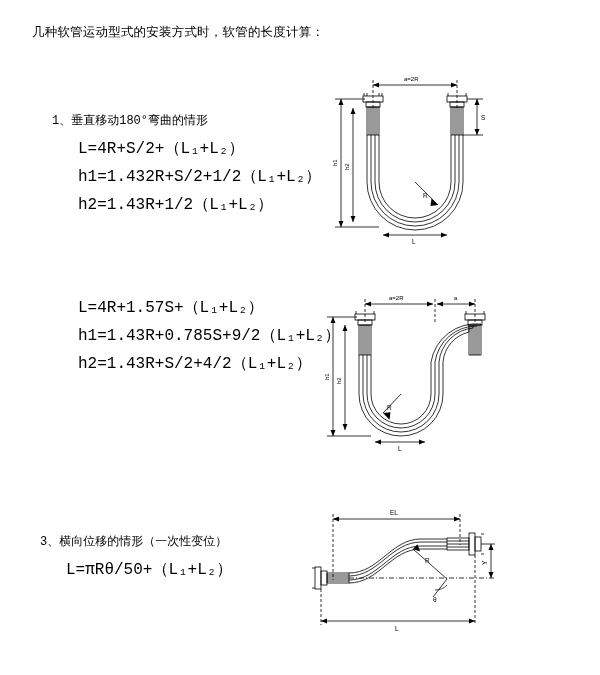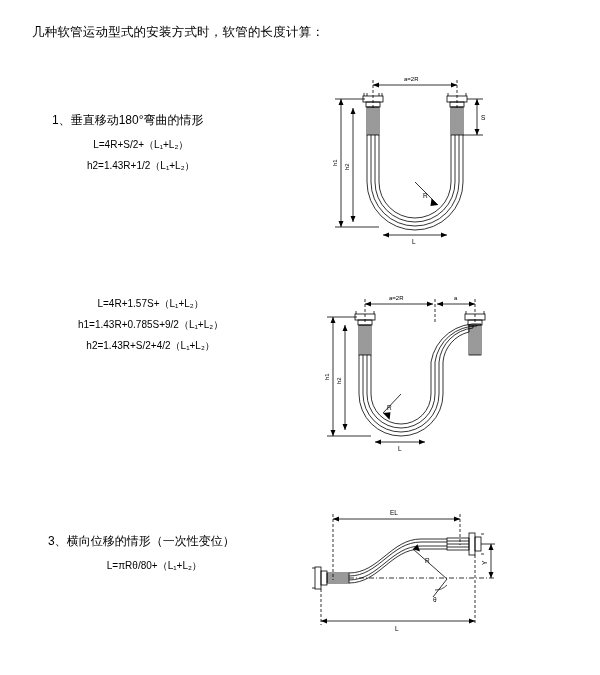--- a/index.html
+++ b/index.html
@@ -12,68 +12,69 @@
     background: #ffffff;
     font-family: "Liberation Sans", sans-serif;
     color: #000000;
     position: relative;
     overflow: hidden;
   }
   .page {
     position: relative;
     width: 600px;
     height: 675px;
-    text-align: center;
   }
   .heading {
     position: absolute;
     left: 32px;
     top: 24px;
     font-size: 12.5px;
     letter-spacing: 0.2px;
     white-space: nowrap;
   }
   .section {
     position: absolute;
+    font-family: Liberation Mono, monospace;
   }
   .sec-title {
     font-size: 12px;
     white-space: nowrap;
     margin-bottom: 9px;
   }
   .formula {
-    font-size: 10px;
+    font-size: 16px;
     white-space: nowrap;
     margin-left: 26px;
     margin-bottom: 7px;
   }
   .fig {
     position: absolute;
   }
   .fig svg {
     display: block;
   }
   
   #sec1 { left: 52px; top: 112px; }
   #sec2 { left: 52px; top: 297px; }
-  #sec3 { left: 48px; top: 533px; }
+  #sec3 { left: 40px; top: 533px; }
   #fig1 { left: 305px; top: 62px; }
   #fig2 { left: 305px; top: 282px; }
   #fig3 { left: 295px; top: 505px; }
 </style>
 </head>
 <body>
 
 <div class="page">
 
   <div class="heading">几种软管运动型式的安装方式时，软管的长度计算：</div>
 
   <div class="section" id="sec1">
     <div class="sec-title">1、垂直移动180°弯曲的情形</div>
     <div class="formula">L=4R+S/2+（L₁+L₂）</div>
+    <div class="formula">h1=1.432R+S/2+1/2（L₁+L₂）</div>
     <div class="formula">h2=1.43R+1/2（L₁+L₂）</div>
   </div>
 
   <div class="fig" id="fig1">
     <svg width="200" height="200" viewBox="0 0 200 200">
       <g stroke="#000" fill="none" stroke-width="0.8">
 
         <line x1="68" y1="23" x2="152" y2="23"></line>
         <path d="M68 23 l6 -2.5 v5 z" fill="#000" stroke="none"></path>
         <path d="M152 23 l-6 -2.5 v5 z" fill="#000" stroke="none"></path>
@@ -219,21 +220,21 @@
         <text x="36" y="102" font-size="6" fill="#000" stroke="none" transform="rotate(-90 36 102)" font-family="Liberation Sans, sans-serif">h2</text>
 
         <line x1="22" y1="35" x2="52" y2="35"></line>
         <line x1="22" y1="154" x2="66" y2="154"></line>
       </g>
     </svg>
   </div>
 
   <div class="section" id="sec3">
     <div class="sec-title">3、横向位移的情形（一次性变位）</div>
-    <div class="formula">L=πRθ/80+（L₁+L₂）</div>
+    <div class="formula">L=πRθ/50+（L₁+L₂）</div>
   </div>
 
   <div class="fig" id="fig3">
     <svg width="210" height="140" viewBox="0 0 210 140">
       <g stroke="#000" fill="none" stroke-width="0.8">
 
         <line x1="38" y1="14" x2="165" y2="14"></line>
         <path d="M38 14 l6 -2.5 v5 z" fill="#000" stroke="none"></path>
         <path d="M165 14 l-6 -2.5 v5 z" fill="#000" stroke="none"></path>
         <text x="95" y="10" font-size="6.5" fill="#000" stroke="none" font-family="Liberation Sans, sans-serif">EL</text>

